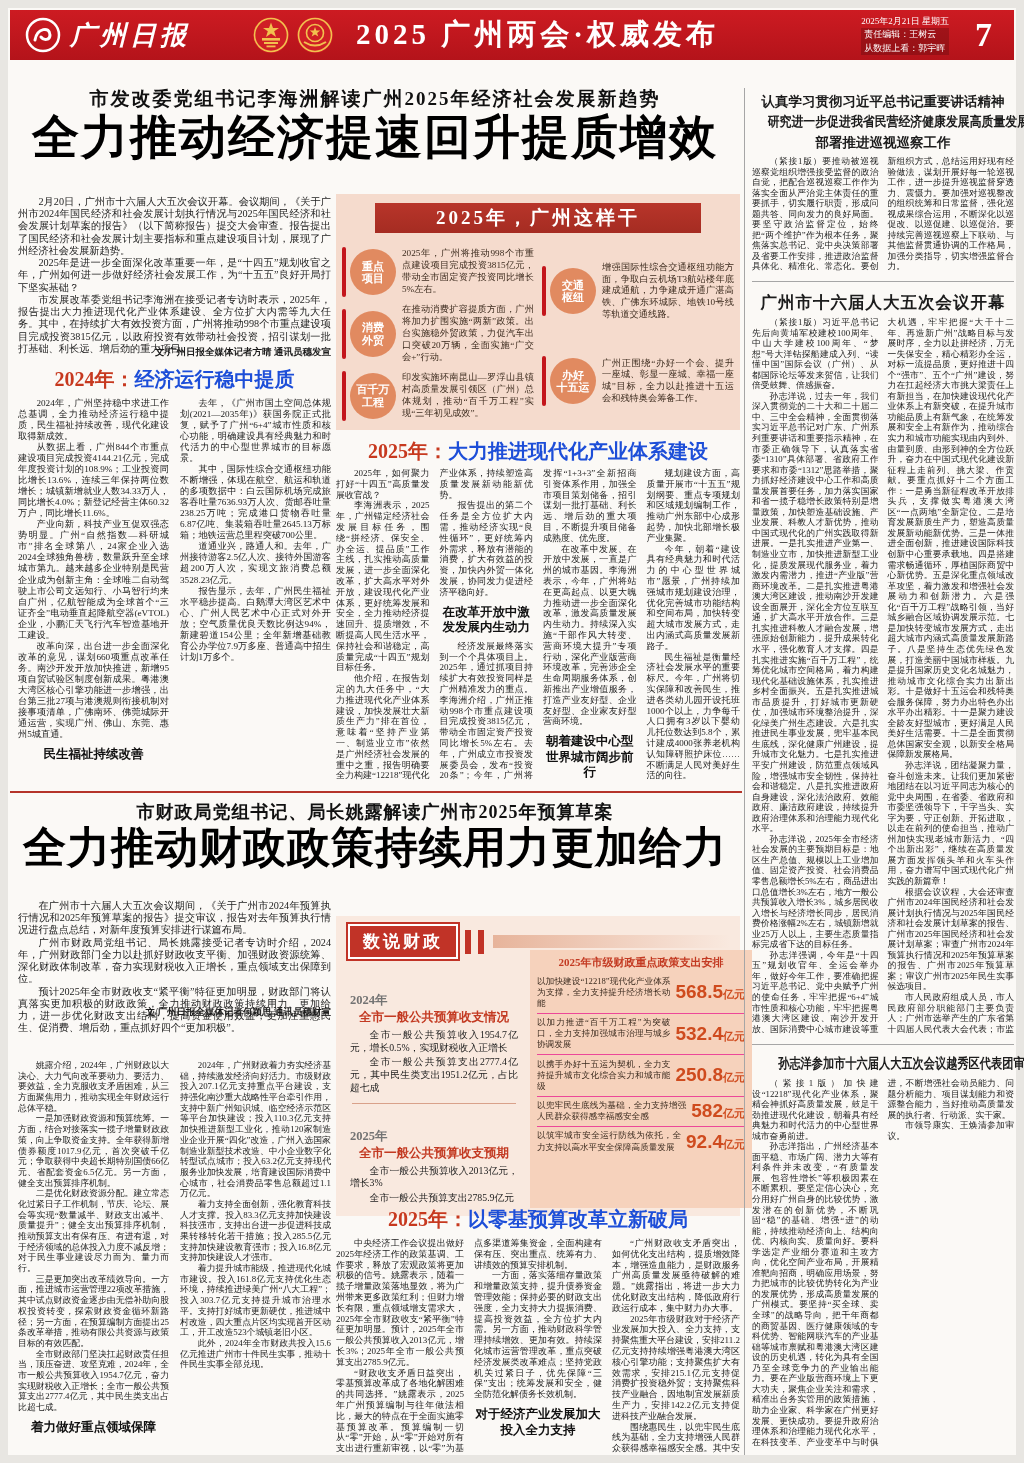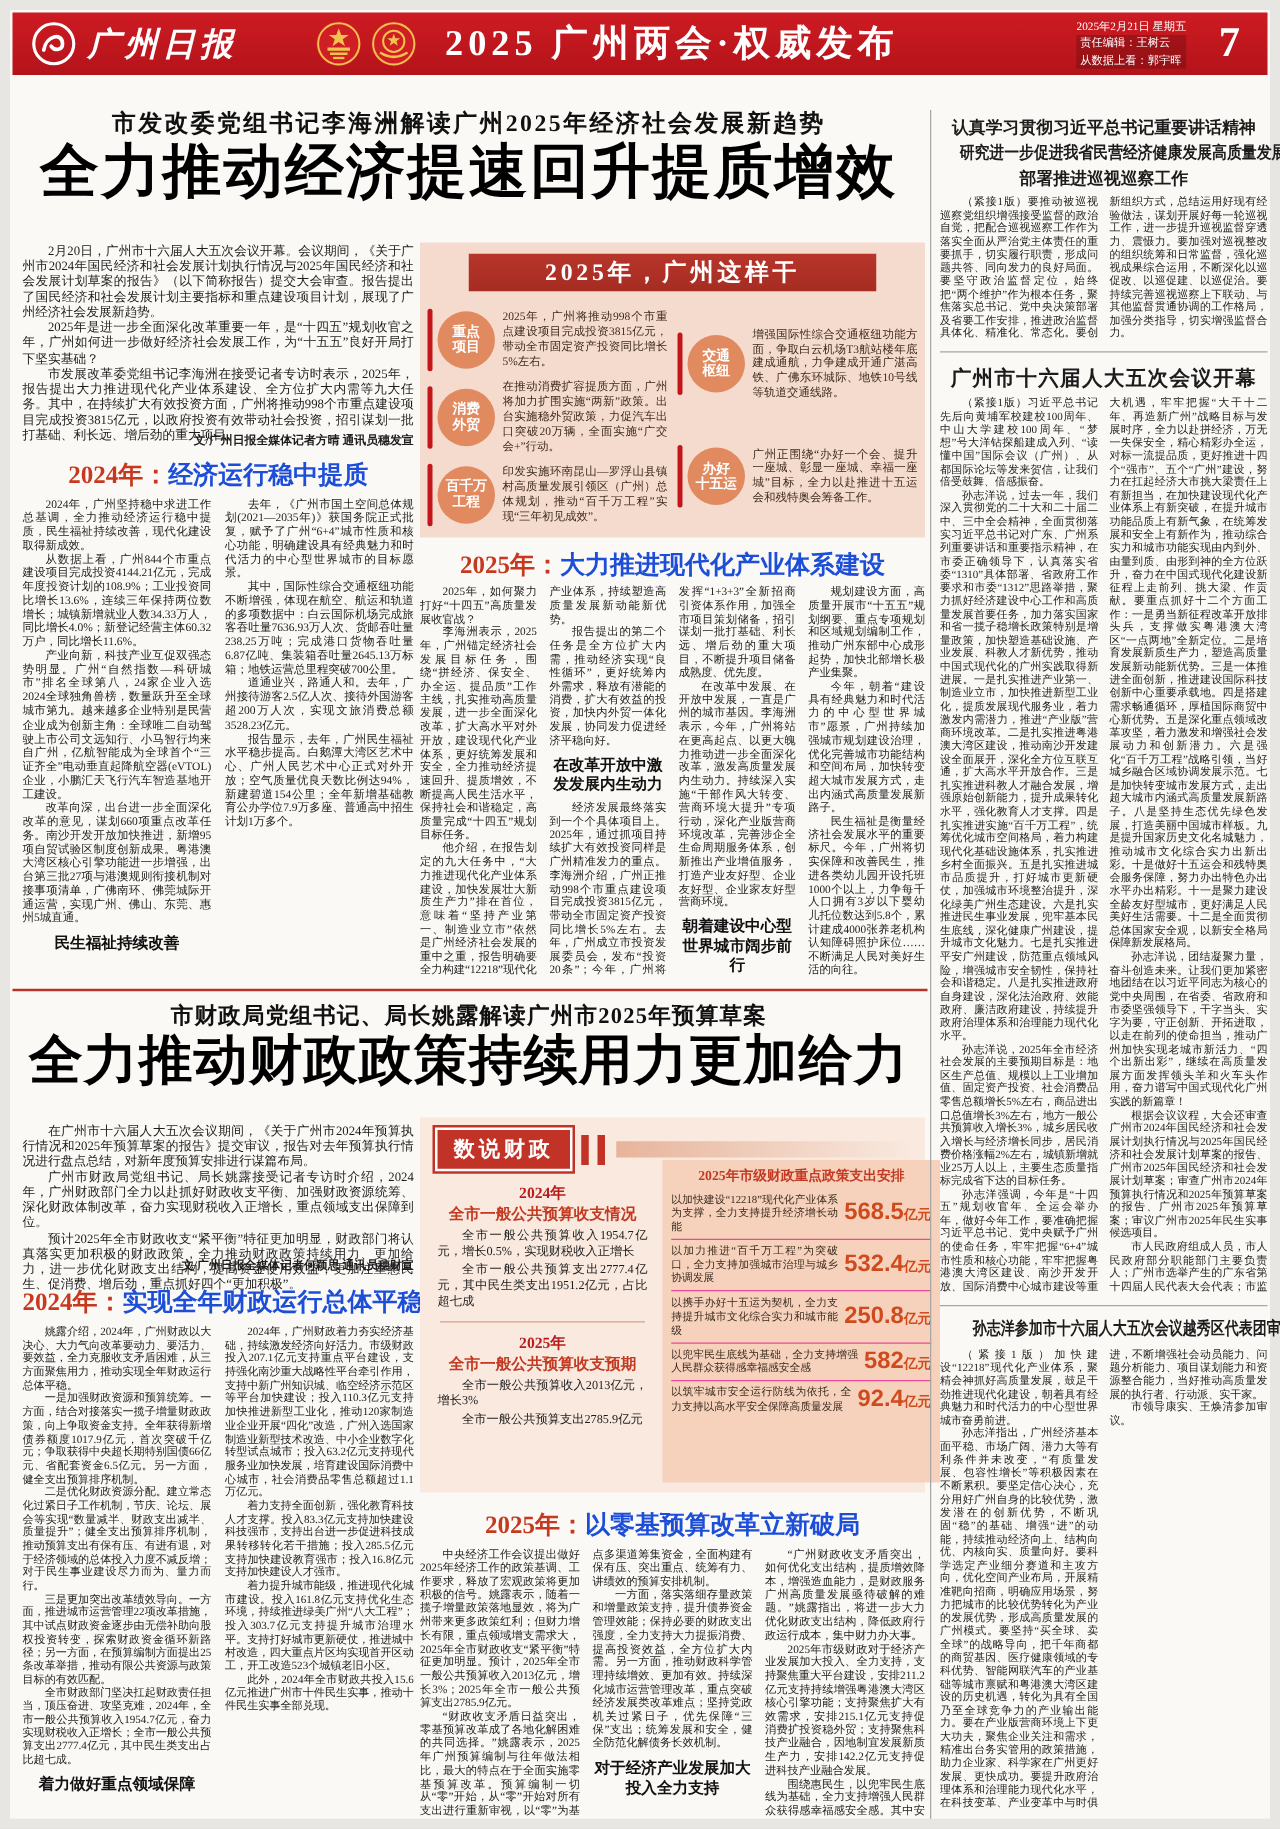--- a/index.html
+++ b/index.html
@@ -46,29 +46,29 @@
                 display:grid; grid-template-columns:1fr 1fr; column-gap:8px; }
   .ib-col { display:flex; flex-direction:column; justify-content:space-around; }
   .ib-item { display:flex; align-items:center; }
   .tick { width:4px; height:50px; background:#c3161c; border-radius:2px; margin-right:4px; flex:none; }
   .badge { width:46px; height:46px; border-radius:50%; background:#e18a60; color:#fff; flex:none;
            font-weight:700; font-size:11px; line-height:1.15; white-space:pre-line; text-align:center;
            display:flex; align-items:center; justify-content:center; margin-right:6px; }
   .ib-text { font-size:9.2px; line-height:1.3; text-align:justify; color:#3c2b1e; }
 
   
-  .ibox2 { left:336px; top:894px; width:404px; height:300px; background:#f9e9df; }
+  .ibox2 { left:336px; top:916px; width:404px; height:300px; background:#f9e9df; }
   .ssc-row { position:absolute; left:12px; right:10px; top:8px; display:flex; align-items:center; }
   .ssc-box { background:#c13327; color:#fff; font-weight:800; font-size:17px; letter-spacing:3px;
              padding:4px 13px; border:2px solid #fff; box-shadow:0 0 0 2px #c13327; }
   .ssc-bar { width:6px; height:24px; background:#c13327; margin-left:7px; }
   .ssc-stripe { flex:1; height:13px; margin-left:9px;
                 background:linear-gradient(90deg,#e7b49b,#f9e9df); }
   .ss-left { position:absolute; left:14px; top:52px; width:168px; }
-  .ss-year { color:#b91c1c; font-weight:800; font-size:12.5px; text-align:center; }
+  .ss-year { color:#737373; font-weight:800; font-size:12.5px; text-align:left;margin-top:24px; }
   .ss-sub  { color:#c33a22; font-weight:800; font-size:12.5px; text-align:center; margin-bottom:3px; }
   .ss-left .para { font-size:9.8px; line-height:1.3; margin-bottom:2px; }
   .ss-sep { border-top:1px solid #d9a18a; margin:8px 2px; }
   .ss-right { position:absolute; left:194px; top:34px; width:222px; height:258px;
               background:#f6d2bc; padding:5px 7px 2px; }
   .ssr-title { color:#c33a22; font-weight:800; font-size:11px; text-align:center; margin-bottom:2px; }
   .ssr-item { display:flex; align-items:center; padding:3.5px 0; border-bottom:1px solid #ec4899; }
   .ssr-item:last-child { border-bottom:none; }
   .ssr-text { flex:1; font-size:8.6px; line-height:1.3; text-align:justify; color:#3a2a1e; margin-right:5px; }
   .ssr-amt { color:#cf4b1e; font-weight:800; font-size:19px; white-space:nowrap; font-family:"Liberation Sans",sans-serif; }
@@ -212,23 +212,20 @@
   <div class="abs kicker" style="left:8px;top:800px;width:734px;font-size:18px;letter-spacing:1px;">市财政局党组书记、局长姚露解读广州市2025年预算草案</div>
   <div class="abs headline" style="left:8px;top:819px;width:734px;font-size:43px;letter-spacing:1px;">全力推动财政政策持续用力更加给力</div>
 
   <div class="abs" style="left:18px;top:900px;width:313px;font-size:10.2px;">
       <p class="para">在广州市十六届人大五次会议期间，《关于广州市2024年预算执行情况和2025年预算草案的报告》提交审议，报告对去年预算执行情况进行盘点总结，对新年度预算安排进行谋篇布局。</p>
       <p class="para">广州市财政局党组书记、局长姚露接受记者专访时介绍，2024年，广州财政部门全力以赴抓好财政收支平衡、加强财政资源统筹、深化财政体制改革，奋力实现财税收入正增长，重点领域支出保障到位。</p>
       <p class="para">预计2025年全市财政收支“紧平衡”特征更加明显，财政部门将认真落实更加积极的财政政策，全力推动财政政策持续用力、更加给力，进一步优化财政支出结构，提高资金使用效益，更加注重惠民生、促消费、增后劲，重点抓好四个“更加积极”。</p>
     </div>
   <div class="abs byline" style="left:18px;top:1006px;width:313px;">文/广州日报全媒体记者何颖思  通讯员穗财宣</div>
 
-  <div class="abs sec-head" style="left:18px;top:1028px;width:313px;">
-    <span class="sec-year">2024年：</span><span class="sec-title">实现全年财政运行总体平稳</span>
-  </div>
   <div class="abs cols2" style="left:18px;top:1060px;width:313px;height:396px;font-size:8.9px;">
       <p class="para">姚露介绍，2024年，广州财政以大决心、大力气向改革要动力、要活力、要效益，全力克服收支矛盾困难，从三方面聚焦用力，推动实现全年财政运行总体平稳。</p>
       <p class="para">一是加强财政资源和预算统筹。一方面，结合对接落实一揽子增量财政政策，向上争取资金支持。全年获得新增债券额度1017.9亿元，首次突破千亿元；争取获得中央超长期特别国债66亿元、省配套资金6.5亿元。另一方面，健全支出预算排序机制。</p>
       <p class="para">二是优化财政资源分配。建立常态化过紧日子工作机制，节庆、论坛、展会等实现“数量减半、财政支出减半、质量提升”；健全支出预算排序机制，推动预算支出有保有压、有进有退，对于经济领域的总体投入力度不减反增；对于民生事业建设尽力而为、量力而行。</p>
       <p class="para">三是更加突出改革绩效导向。一方面，推进城市运营管理22项改革措施，其中试点财政资金逐步由无偿补助向股权投资转变，探索财政资金循环新路径；另一方面，在预算编制方面提出25条改革举措，推动有限公共资源与政策目标的有效匹配。</p>
       <p class="para">全市财政部门坚决扛起财政责任担当，顶压奋进、攻坚克难，2024年，全市一般公共预算收入1954.7亿元，奋力实现财税收入正增长；全市一般公共预算支出2777.4亿元，其中民生类支出占比超七成。</p>
       <div class="subhead">着力做好重点领域保障</div>
       <p class="para">2024年，广州财政着力夯实经济基础，持续激发经济向好活力。市级财政投入207.1亿元支持重点平台建设，支持强化南沙重大战略性平台牵引作用，支持中新广州知识城、临空经济示范区等平台加快建设；投入110.3亿元支持加快推进新型工业化，推动120家制造业企业开展“四化”改造，广州入选国家制造业新型技术改造、中小企业数字化转型试点城市；投入63.2亿元支持现代服务业加快发展，培育建设国际消费中心城市，社会消费品零售总额超过1.1万亿元。</p>
       <p class="para">着力支持全面创新，强化教育科技人才支撑。投入83.3亿元支持加快建设科技强市，支持出台进一步促进科技成果转移转化若干措施；投入285.5亿元支持加快建设教育强市；投入16.8亿元支持加快建设人才强市。</p>
       <p class="para">着力提升城市能级，推进现代化城市建设。投入161.8亿元支持优化生态环境，持续推进绿美广州“八大工程”；投入303.7亿元支持提升城市治理水平。支持打好城市更新硬仗，推进城中村改造，四大重点片区均实现首开区动工，开工改造523个城镇老旧小区。</p>

